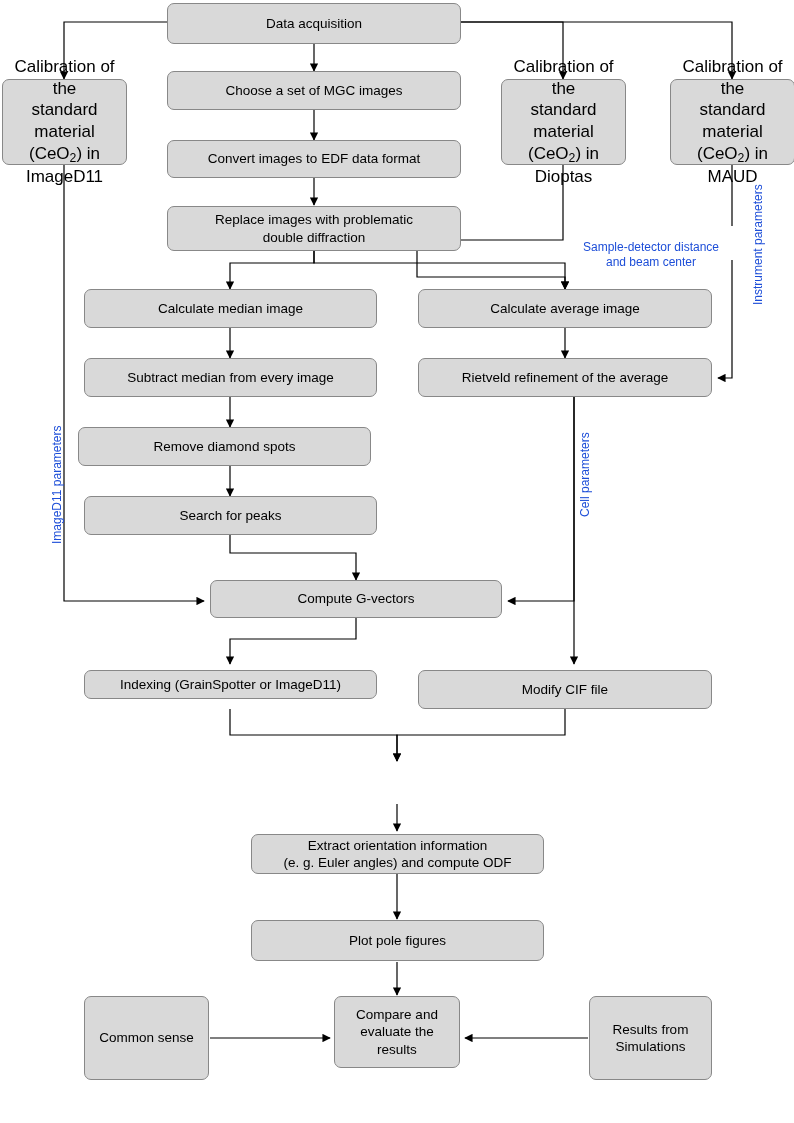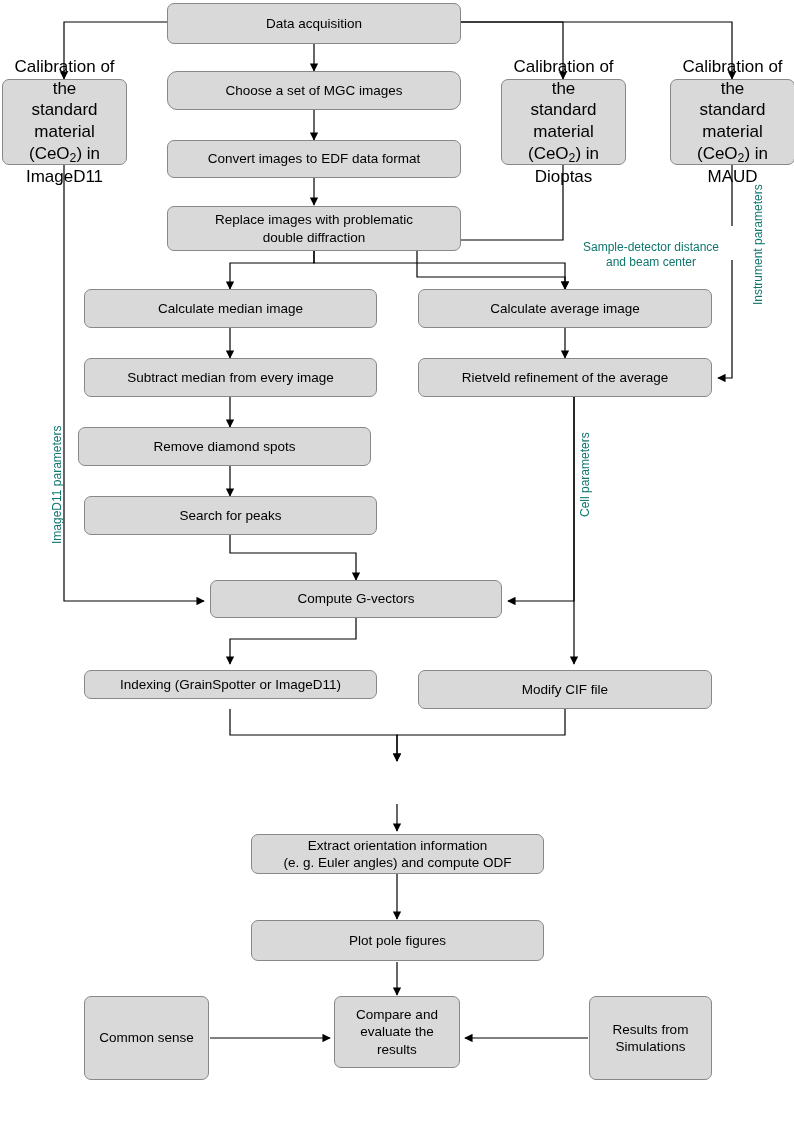--- a/index.html
+++ b/index.html
@@ -35,21 +35,21 @@
     text-align: center;
     color: #000000;
     font-size: 13.5px;
     line-height: 1.28;
     padding: 10px 4px;
     white-space: pre-line;
   }
   .node.tight { font-size: 17px; }
   .edge-label {
     position: absolute;
-    color: #0f766e;
+    color: #1d4ed8;
     font-size: 12px;
     line-height: 1.2;
     white-space: pre-line;
     text-align: center;
     background: transparent;
   }
   .edge-label.vert {
     writing-mode: vertical-rl;
     transform: rotate(180deg);
     transform-origin: center;
@@ -133,21 +133,21 @@
   </div>
 
   <div class="node tight" style="left:501px; top:79px; width:125px; height:86px;">
     <span>Calibration of the<br>standard material<br>(CeO<sub>2</sub>) in<br>Dioptas</span>
   </div>
 
   <div class="node tight" style="left:670px; top:79px; width:125px; height:86px;">
     <span>Calibration of the<br>standard material<br>(CeO<sub>2</sub>) in<br>MAUD</span>
   </div>
 
-  <div class="node" style="left:167px; top:71px; width:294px; height:39px;border-radius:10px;">
+  <div class="node" style="left:167px; top:71px; width:294px; height:39px;">
     <span>Choose a set of MGC images</span>
   </div>
 
   <div class="node" style="left:167px; top:140px; width:294px; height:38px;">
     <span>Convert images to EDF data format</span>
   </div>
 
   <div class="node" style="left:167px; top:206px; width:294px; height:45px;">
     <span>Replace images with problematic
 double diffraction</span>

